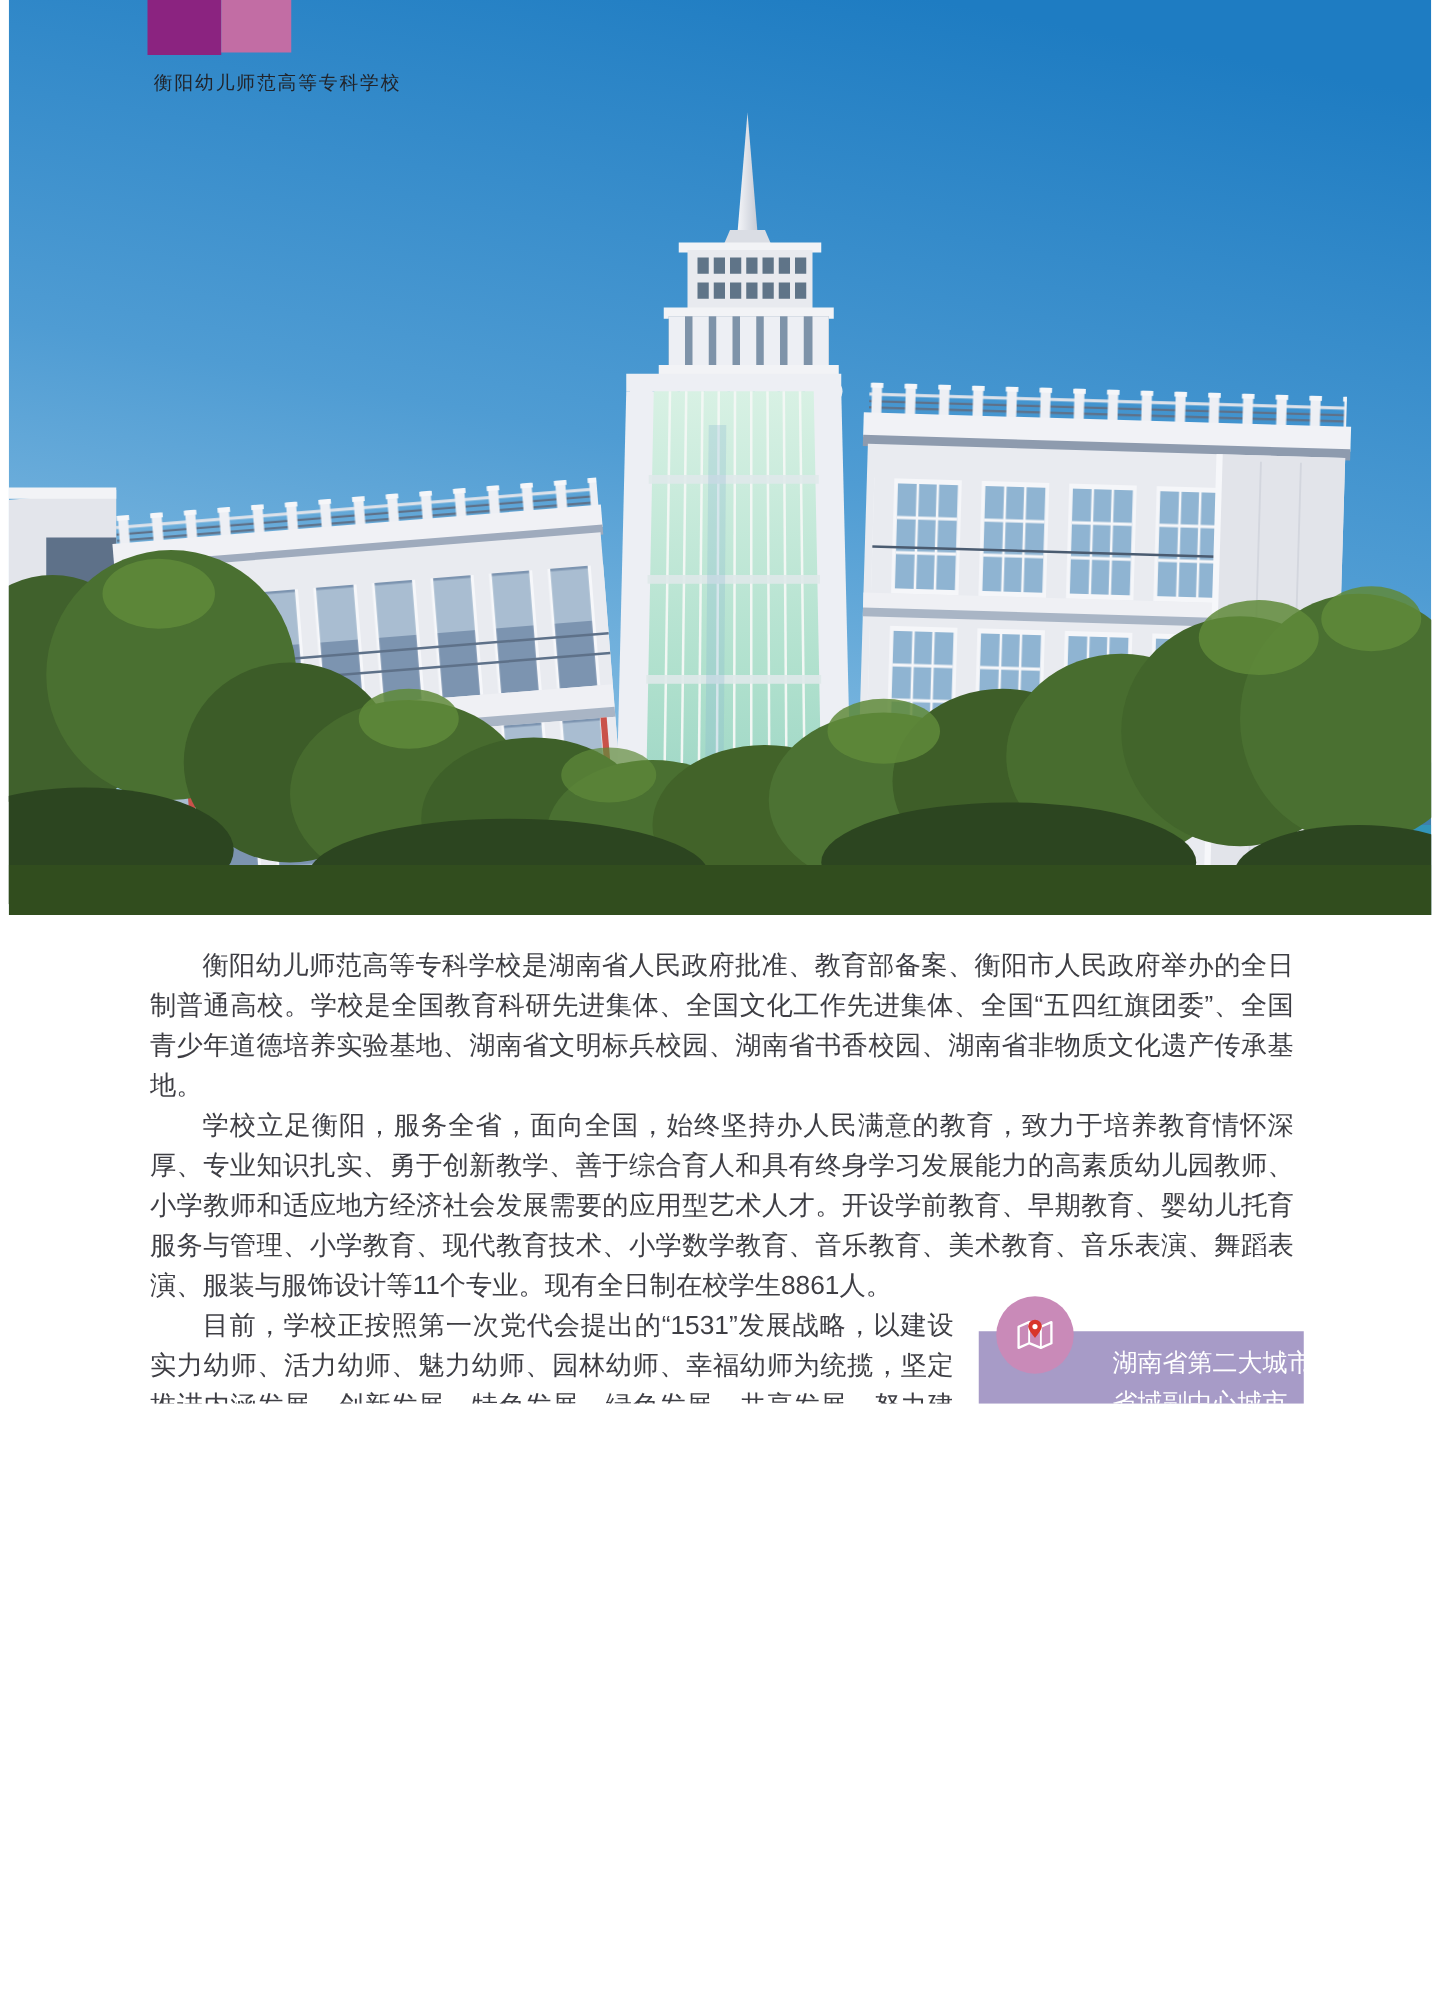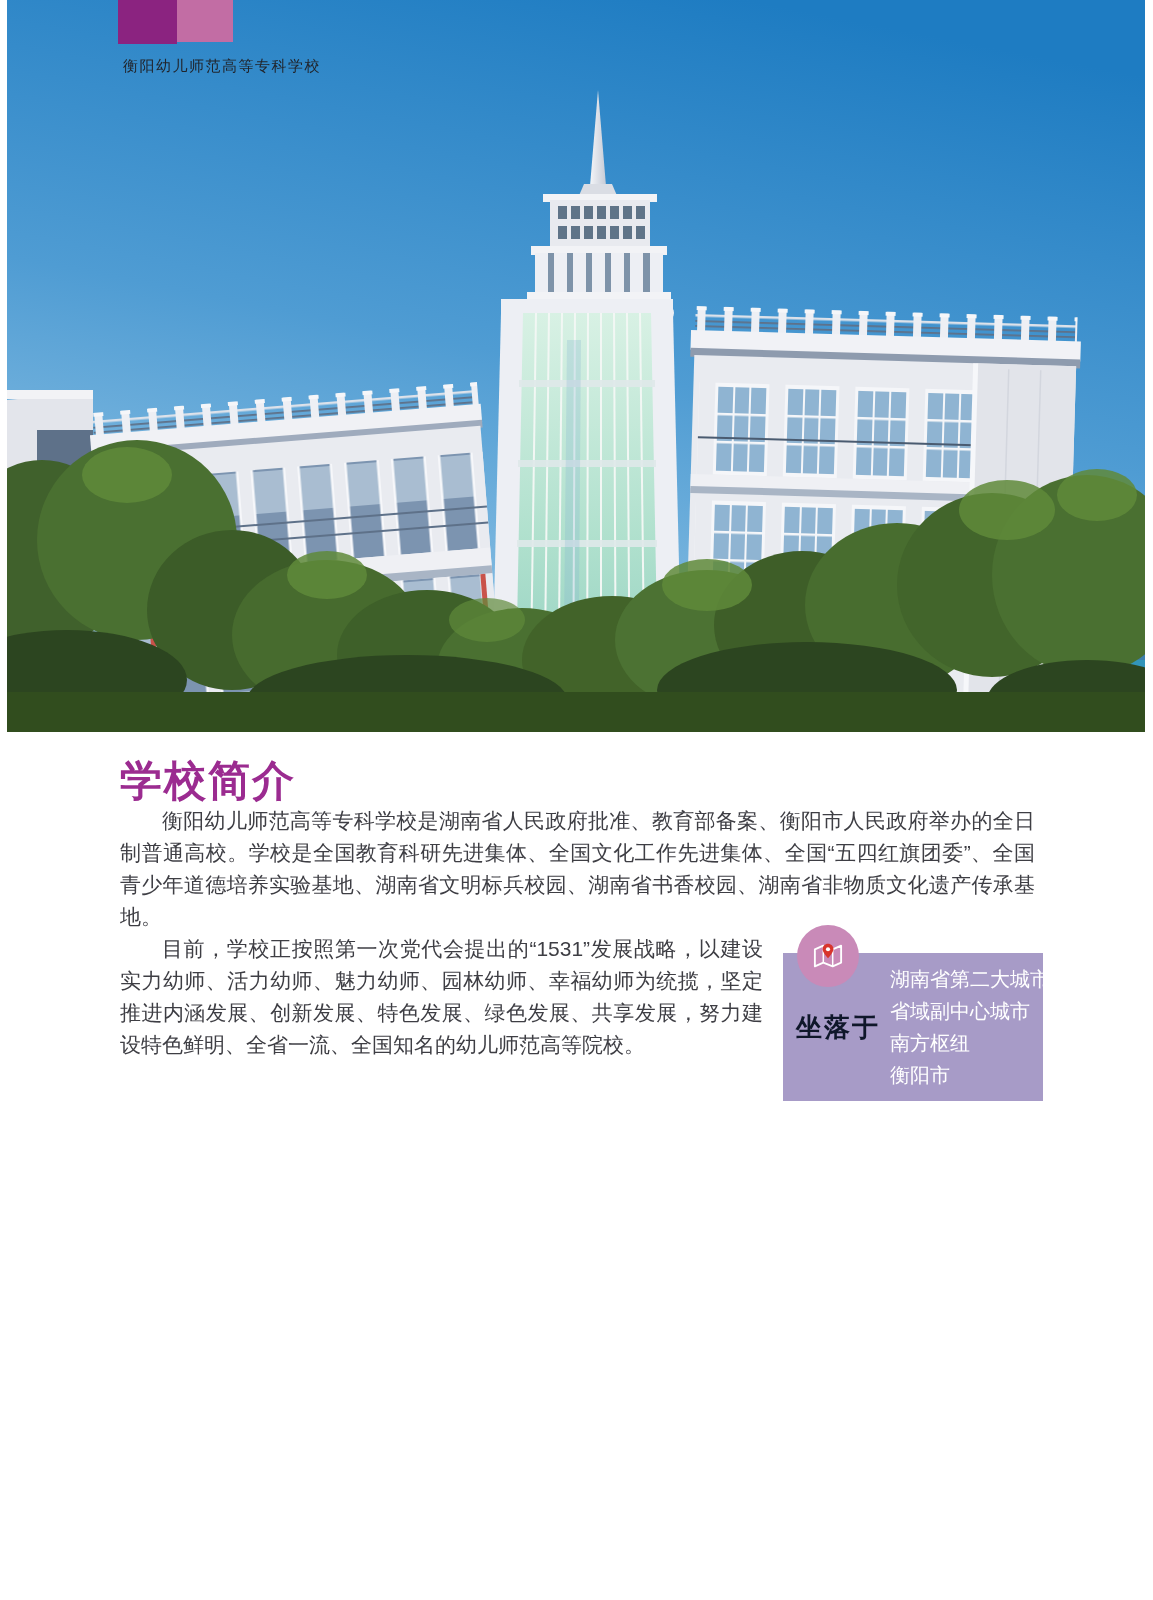--- a/index.html
+++ b/index.html
@@ -242,23 +242,23 @@
     </svg>
 
     <div class="brand-mark">
       <span class="sq dark" style="background: rgb(139, 35, 128);"></span>
       <span class="sq light" style="background: rgb(194, 109, 164);"></span>
     </div>
     <div class="school-name">衡阳幼儿师范高等专科学校</div>
   </div>
 
   <div class="content">
-    <h1 class="title" style="color: rgb(155, 43, 144);">学校简介</h1>
     <div class="body">
       <p>衡阳幼儿师范高等专科学校是湖南省人民政府批准、教育部备案、衡阳市人民政府举办的全日制普通高校。学校是全国教育科研先进集体、全国文化工作先进集体、全国“五四红旗团委”、全国青少年道德培养实验基地、湖南省文明标兵校园、湖南省书香校园、湖南省非物质文化遗产传承基地。</p>
+      <p>学校立足衡阳，服务全省，面向全国，始终坚持办人民满意的教育，致力于培养教育情怀深厚、专业知识扎实、勇于创新教学、善于综合育人和具有终身学习发展能力的高素质幼儿园教师、小学教师和适应地方经济社会发展需要的应用型艺术人才。开设学前教育、早期教育、婴幼儿托育服务与管理、小学教育、现代教育技术、小学数学教育、音乐教育、美术教育、音乐表演、舞蹈表演、服装与服饰设计等11个专业。现有全日制在校学生8861人。</p>
       <div class="wrap-zone">
         <aside class="callout">
           <div class="co-circle" style="background: rgb(201, 138, 184);">
             <svg viewBox="0 0 36 32" width="34" height="30">
               <path d="M4,9 L13,5 L23,9 L32,5 L32,23 L23,27 L13,23 L4,27 Z" fill="none" stroke="#ffffff" stroke-width="2" stroke-linejoin="round"></path>
               <line x1="13" y1="5" x2="13" y2="23" stroke="#ffffff" stroke-width="1.6"></line>
               <line x1="23" y1="9" x2="23" y2="27" stroke="#ffffff" stroke-width="1.6"></line>
               <path d="M18,3 C14.7,3 12.2,5.6 12.2,8.8 C12.2,12 18,18.5 18,18.5 C18,18.5 23.8,12 23.8,8.8 C23.8,5.6 21.3,3 18,3 Z" fill="#D8352C"></path>
               <circle cx="18" cy="8.8" r="2.2" fill="#ffffff"></circle>
             </svg>

